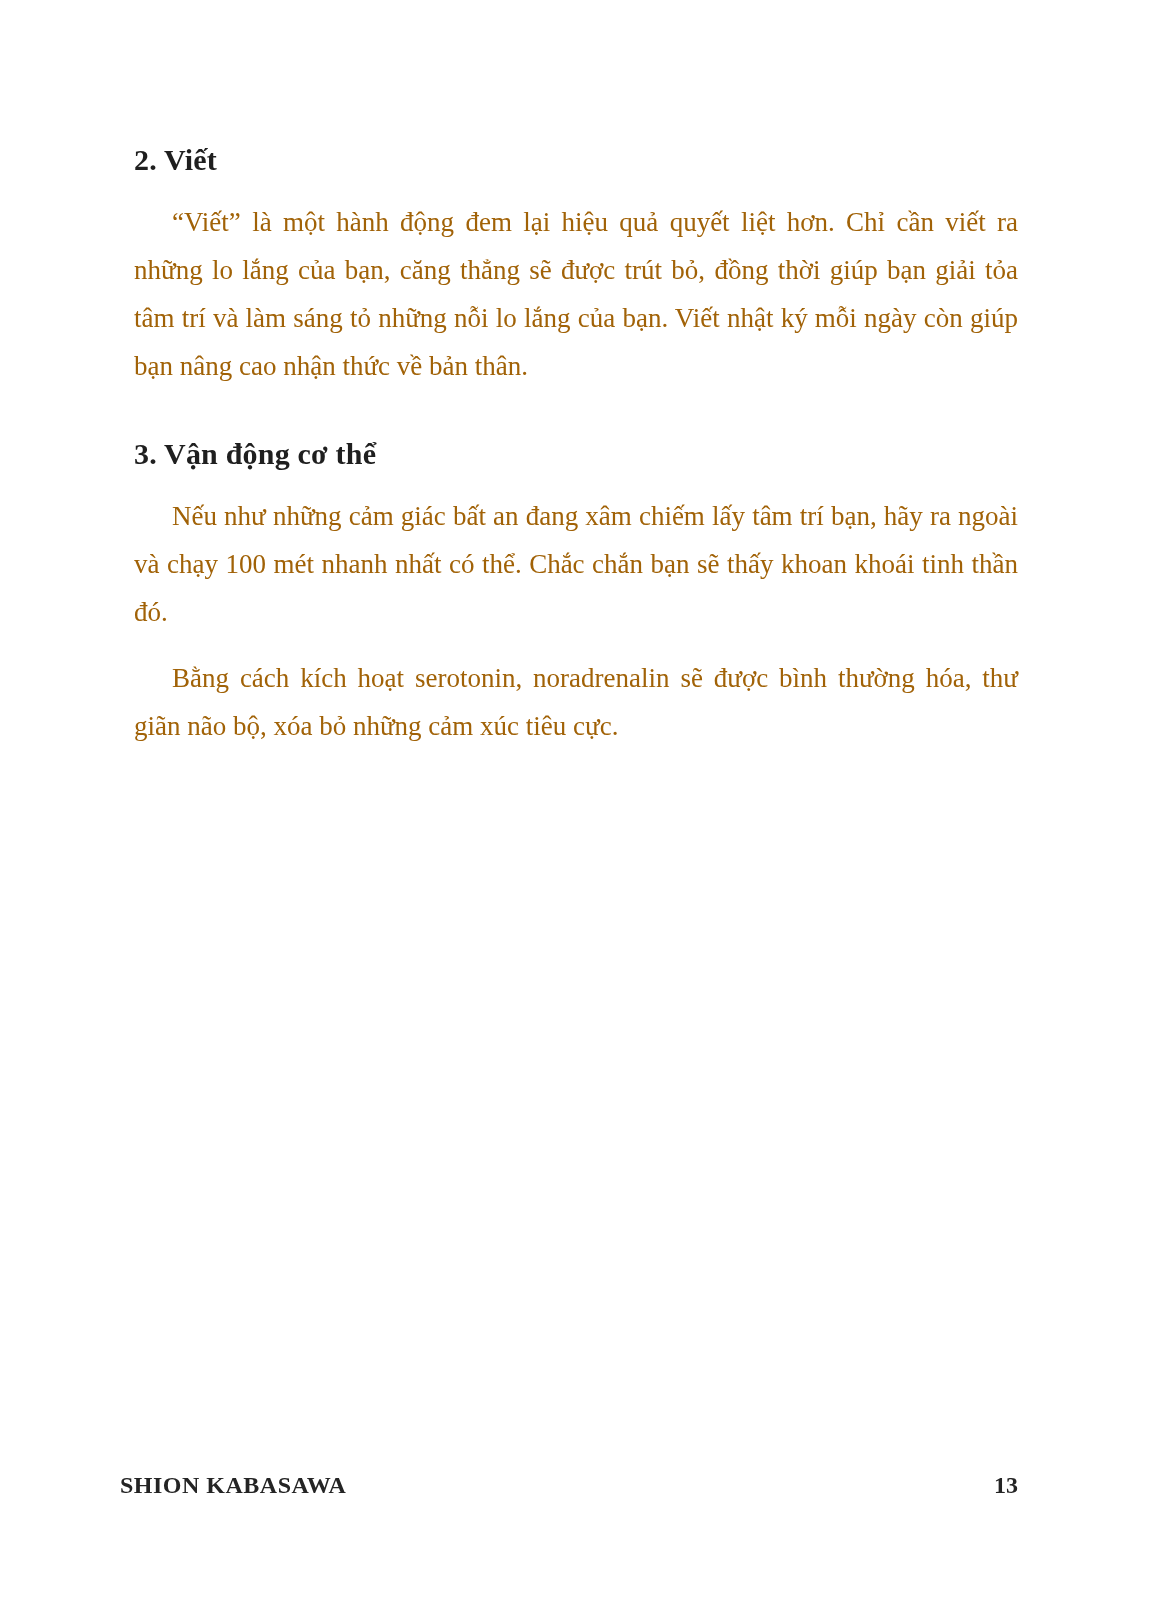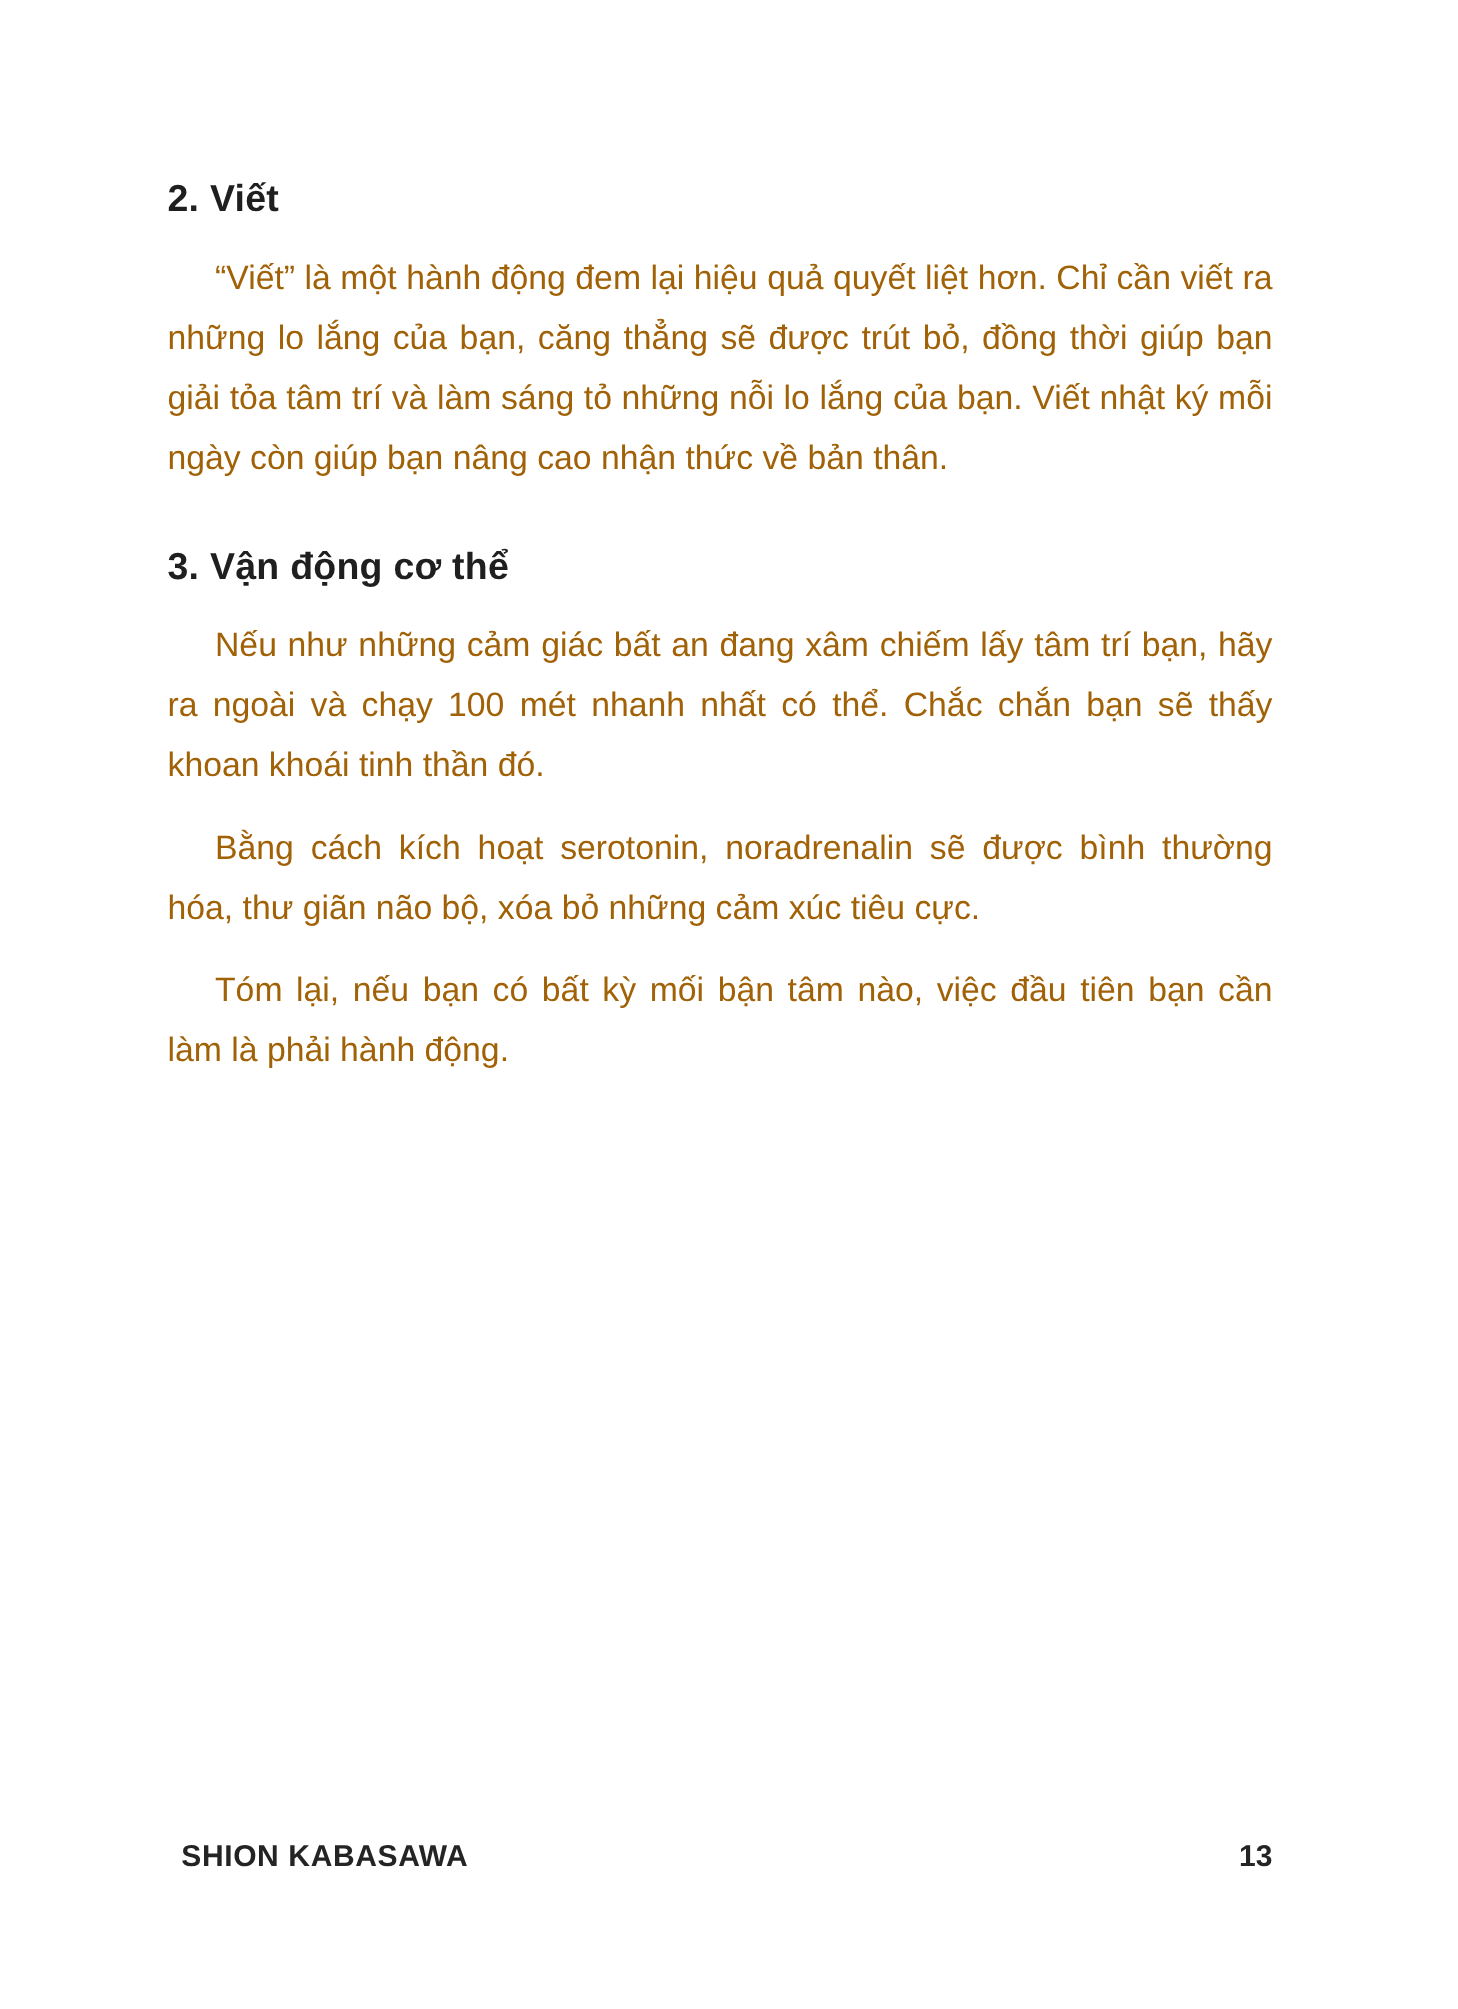--- a/index.html
+++ b/index.html
@@ -5,21 +5,21 @@
   html, body {
     margin: 0;
     padding: 0;
     background: #ffffff;
   }
   .page {
     position: relative;
     width: 1166px;
     height: 1607px;
     background: #ffffff;
-    font-family: Liberation Sans, sans-serif;
+    font-family: Liberation Serif, serif;
     color: #2a2a2a;
     overflow: hidden;
   }
   .content {
     position: absolute;
     left: 134px;
     top: 140px;
     width: 884px;
   }
   .section-heading {
@@ -36,21 +36,21 @@
   .body-paragraph {
     font-size: 27px;
     line-height: 48px;
     text-align: justify;
     text-indent: 38px;
     margin: 0 0 18px 0;
     color: #a16207;
   }
   .footer {
     position: absolute;
-    left: 145px;
+    left: 120px;
     right: 148px;
     top: 1472px;
     display: flex;
     justify-content: space-between;
     align-items: baseline;
     font-weight: 700;
     color: #242424;
   }
   .footer .author {
     font-size: 24px;
@@ -69,21 +69,20 @@
     <h2 class="section-heading">2. Viết</h2>
 
     <p class="body-paragraph">“Viết” là một hành động đem lại hiệu quả quyết liệt hơn. Chỉ cần viết ra những lo lắng của bạn, căng thẳng sẽ được trút bỏ, đồng thời giúp bạn giải tỏa tâm trí và làm sáng tỏ những nỗi lo lắng của bạn. Viết nhật ký mỗi ngày còn giúp bạn nâng cao nhận thức về bản thân.</p>
 
     <h2 class="section-heading not-first">3. Vận động cơ thể</h2>
 
     <p class="body-paragraph">Nếu như những cảm giác bất an đang xâm chiếm lấy tâm trí bạn, hãy ra ngoài và chạy 100 mét nhanh nhất có thể. Chắc chắn bạn sẽ thấy khoan khoái tinh thần đó.</p>
 
     <p class="body-paragraph">Bằng cách kích hoạt serotonin, noradrenalin sẽ được bình thường hóa, thư giãn não bộ, xóa bỏ những cảm xúc tiêu cực.</p>
 
-    <p class="body-paragraph">Tóm lại, nếu bạn có bất kỳ mối bận tâm nào, việc đầu tiên bạn cần làm là phải hành động.</p>
 
   </main>
 
   <footer class="footer">
     <span class="author">SHION KABASAWA</span>
     <span class="page-number">13</span>
   </footer>
 </div>
 
 </body></html>

